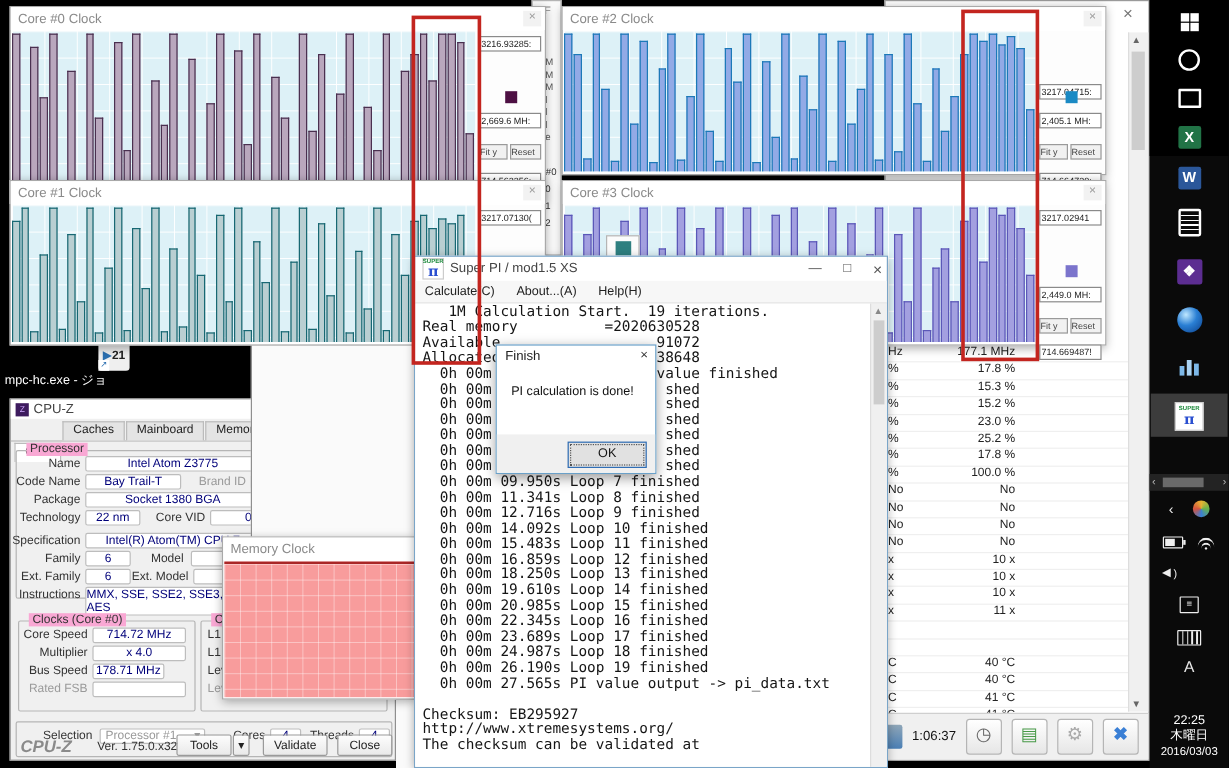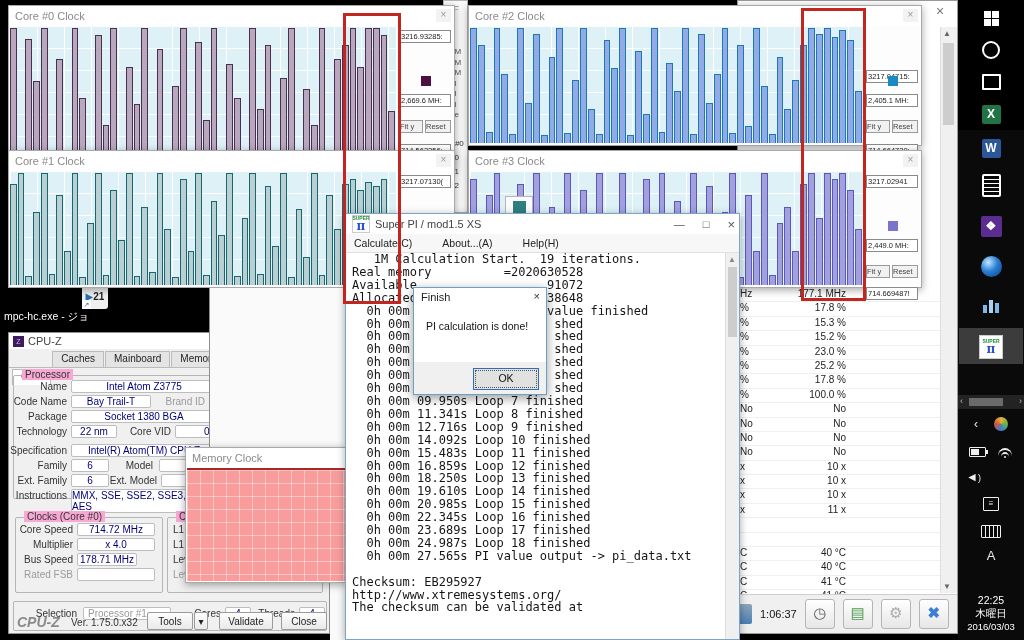--- a/index.html
+++ b/index.html
@@ -35,21 +35,21 @@
   .flab{position:absolute;text-align:right;color:#333;}
   .fval{position:absolute;border:1px solid #bdbdbd;background:#fff;color:#00007a;text-align:center;
         height:13px;line-height:12px;font-size:10px;white-space:nowrap;overflow:hidden;box-sizing:border-box;border-radius:2px;}
   .gray{color:#9a9a9a;}
   .czbtn{position:absolute;height:18px;border:1px solid #9a9a9a;background:linear-gradient(#fdfdfd,#e9e9e9);
          font-size:10px;text-align:center;line-height:17px;color:#222;border-radius:2px;box-sizing:border-box;}
   
   #superpi{left:345px;top:213px;width:395px;height:427px;border:1px solid #7aa5c8;z-index:30;}
   .spi-title{height:20px;display:flex;align-items:center;padding:0 6px;gap:5px;font-size:11px;color:#444;}
   .spi-ctl{position:absolute;top:0;right:4px;display:flex;gap:18px;color:#555;font-size:11px;height:20px;align-items:center;}
-  .spi-menu{height:18px;background:#f7f7f7;border-bottom:1px solid #e0e0e0;display:flex;gap:30px;
+  .spi-menu{height:18px;background:#f7f7f7;border-bottom:1px solid #e0e0e0;display:flex;gap:18px;
             font-size:10.5px;color:#222;align-items:center;padding-left:8px;}
   #spi-out{position:absolute;left:0;top:39px;right:13px;bottom:0;background:#fff;overflow:hidden;
            font-family:"DejaVu Sans Mono",monospace;font-size:12px;line-height:12.9px;color:#151515;padding-left:6px;}
   #spi-out div{white-space:pre;}
   .spi-scroll{position:absolute;top:39px;right:0;width:13px;bottom:0;background:#f0f0f0;border-left:1px solid #ddd;}
   
   #finish{left:413px;top:287px;width:134px;height:108px;border:1px solid #6aa0c8;z-index:40;box-shadow:0 3px 10px rgba(0,0,0,.4);}
   .fin-title{height:18px;font-size:11px;color:#222;display:flex;align-items:center;padding:0 7px;}
   .fin-x{position:absolute;right:6px;top:2px;color:#333;font-size:11px;}
   .fin-body{font-size:10.5px;color:#111;padding:14px 0 0 12px;}
@@ -572,21 +572,21 @@
   <div class="gbox" style="left:4px;top:268px;width:312px;height:28px;"></div>
   <span class="flab" style="left:22px;top:275px;width:46px;font-size:10px;">Selection</span>
   <div class="fval gray" style="left:74px;top:274px;width:88px;text-align:left;padding-left:4px;color:#9a9a9a;"><span>Processor #1</span><span class="abs" style="right:3px;">▾</span></div>
   <span class="flab" style="left:178px;top:275px;width:34px;font-size:10px;">Cores</span>
   <div class="fval" style="left:216px;top:274px;width:26px;">4</div>
   <span class="flab" style="left:246px;top:275px;width:40px;font-size:10px;">Threads</span>
   <div class="fval" style="left:290px;top:274px;width:26px;">4</div>
 
   <span class="abs" style="left:8px;top:282px;top:283px;"></span>
   <span class="abs" style="left:8px;bottom:3px;font-size:14px;font-weight:bold;font-style:italic;color:#8a8a8a;">CPU-Z</span>
-  <span class="abs" style="left:62px;bottom:5px;font-size:10px;color:#333;">Ver. 1.75.0.x32</span>
+  <span class="abs" style="left:72px;bottom:5px;font-size:10px;color:#333;">Ver. 1.75.0.x32</span>
   <div class="czbtn" style="left:138px;bottom:3px;width:46px;">Tools</div>
   <div class="czbtn" style="left:185px;bottom:3px;width:14px;">▾</div>
   <div class="czbtn" style="left:210px;bottom:3px;width:54px;">Validate</div>
   <div class="czbtn" style="left:272px;bottom:3px;width:46px;">Close</div>
 </div>
 
 <div class="abs" style="left:209px;top:288px;width:138px;height:160px;background:#fafafa;border-left:1px solid #8f8f8f;z-index:12;"></div>
 <div class="abs" style="left:330px;top:583px;width:17px;height:57px;background:#fafafa;z-index:12;"></div>
 
 <div class="win" style="left:185px;top:447px;width:162px;height:136px;z-index:20;">
@@ -631,20 +631,21 @@
       <div>  0h 00m 12.716s Loop 9 finished</div>
       <div>  0h 00m 14.092s Loop 10 finished</div>
       <div>  0h 00m 15.483s Loop 11 finished</div>
       <div>  0h 00m 16.859s Loop 12 finished</div>
       <div>  0h 00m 18.250s Loop 13 finished</div>
       <div>  0h 00m 19.610s Loop 14 finished</div>
       <div>  0h 00m 20.985s Loop 15 finished</div>
       <div>  0h 00m 22.345s Loop 16 finished</div>
       <div>  0h 00m 23.689s Loop 17 finished</div>
       <div>  0h 00m 24.987s Loop 18 finished</div>
+      <div>  0h 00m 26.190s Loop 19 finished</div>
       <div>  0h 00m 27.565s PI value output -&gt; pi_data.txt</div>
       <div> </div>
       <div>Checksum: EB295927</div>
       <div>http://www.xtremesystems.org/</div>
       <div>The checksum can be validated at</div>
     </div>
   <div class="spi-scroll">
     <div class="abs" style="top:2px;left:2px;font-size:8px;color:#888;">▲</div>
     <div class="abs" style="top:14px;left:2px;width:9px;height:70px;background:#cdcdcd;"></div>
   </div>

